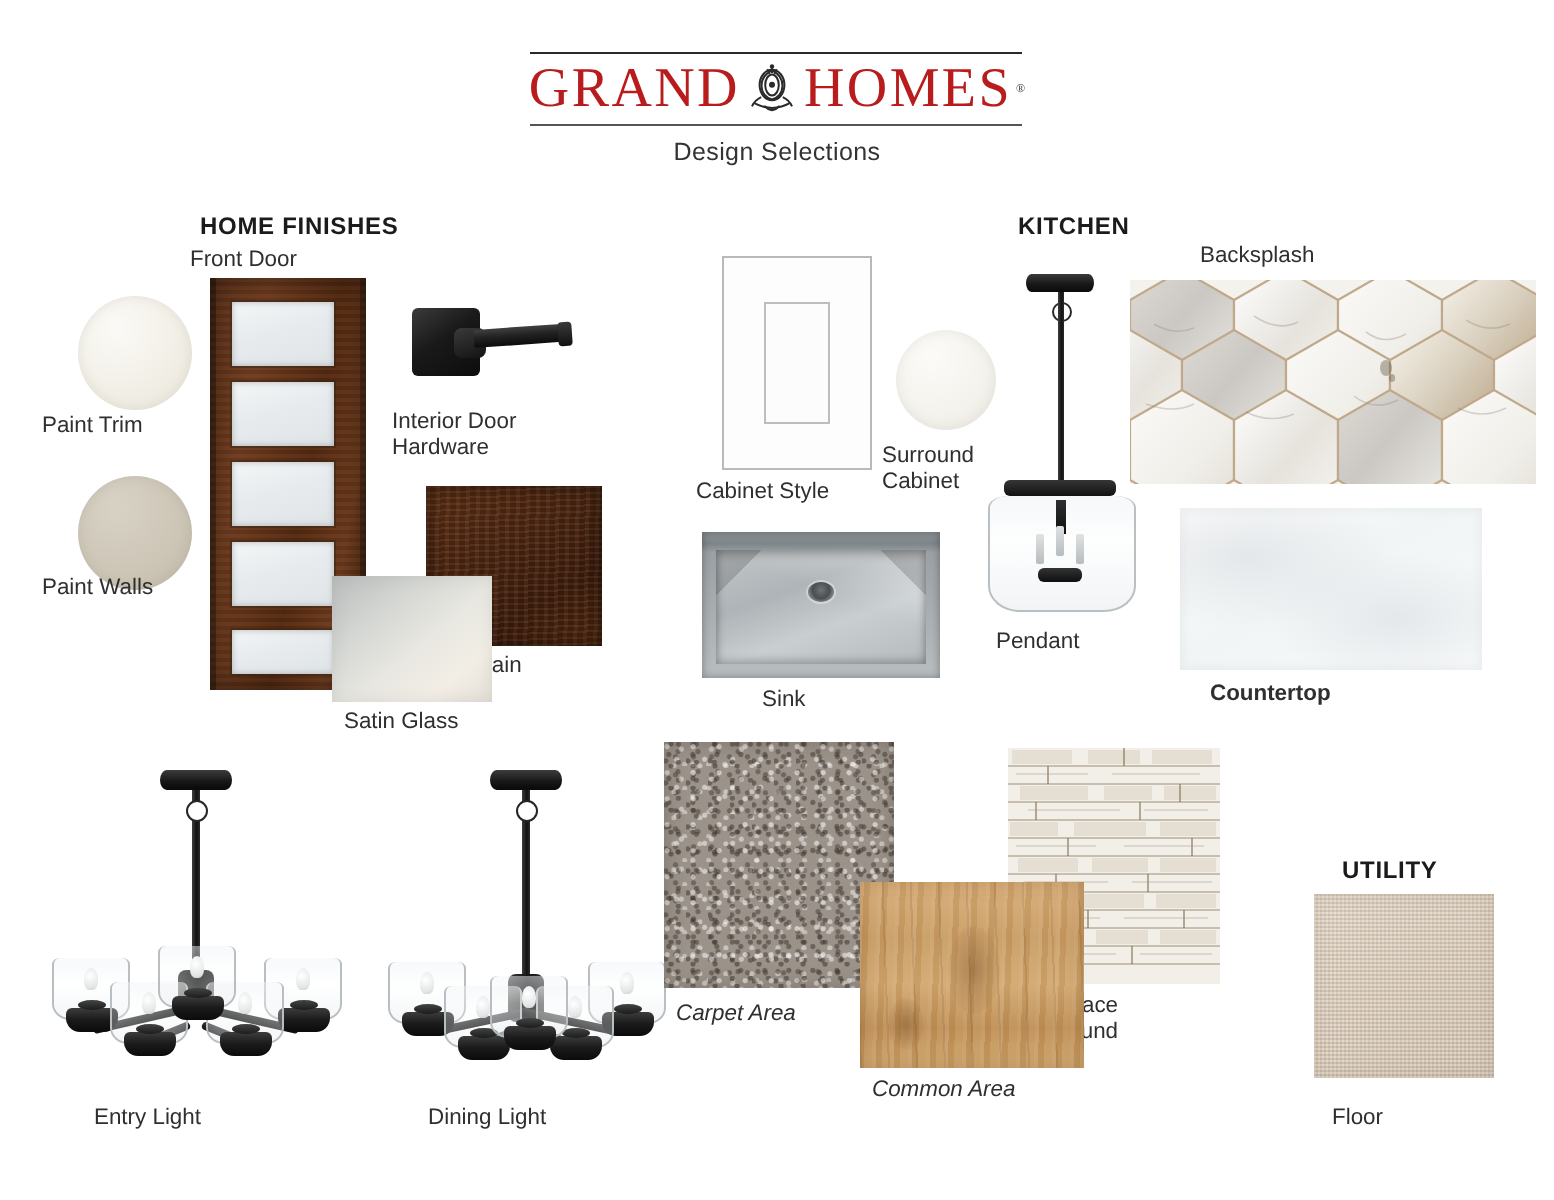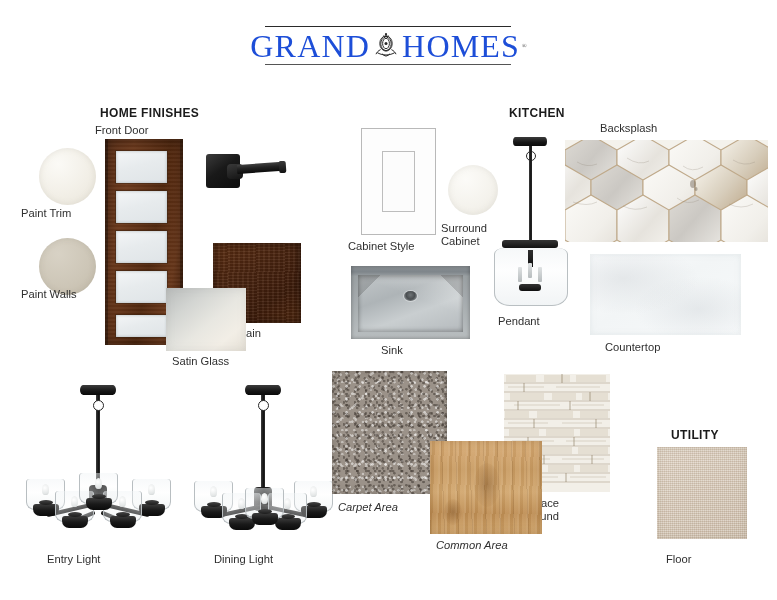--- a/index.html
+++ b/index.html
@@ -29,23 +29,23 @@
   .logo-line {
     width: 246px; height: 1px; background: #2a2a2a; margin: 0 auto;
   }
   .logo-line.thin { height: 1px; background: #555; }
   .logo-row {
     display: flex; align-items: center; justify-content: center;
     gap: 2px; padding: 3px 0 2px;
   }
   .logo-word {
     font-family: "Liberation Serif", serif;
-    font-size: 32px;
+    font-size: 28px;
     letter-spacing: 1.2px;
-    color: #1d4ed8;
+    color: #b91c1c;
     line-height: 1;
   }
   .logo-crest {
     position: relative;
     width: 30px; height: 30px;
     margin: 0 -1px;
     flex: none;
   }
   .logo-reg {
     font-size: 6px;
@@ -396,20 +396,21 @@
             <g fill="#2a2a2a">
               <circle cx="15" cy="12.4" r="1.5"></circle>
               <circle cx="15" cy="3.2" r="1.1"></circle>
             </g>
           </svg>
         </span>
         <span class="logo-word">HOMES</span>
         <span class="logo-reg">®</span>
       </div>
       <div class="logo-line thin"></div>
+      <div class="logo-sub">Design Selections</div>
     </div>
   </div>
 
   <div class="sec-head" style="left:100px; top:106px;">HOME FINISHES</div>
   <div class="sec-head" style="left:509px; top:106px;">KITCHEN</div>
   <div class="sec-head" style="left:671px; top:428px;text-align:center;">UTILITY</div>
 
   <div class="swatch circle paint-trim" style="left:39px; top:148px; width:57px; height:57px;"></div>
   <div class="cap" style="left:21px; top:207px; width:94px;">Paint Trim</div>
 
@@ -423,20 +424,24 @@
     <div class="door-lite" style="top:92px; height:32px;"></div>
     <div class="door-lite" style="top:132px; height:32px;"></div>
     <div class="door-lite" style="top:176px; height:22px;"></div>
   </div>
 
   <div class="lever" style="left:206px; top:148px; width:86px; height:50px;">
     <div class="lever-rose"></div>
     <div class="lever-knuckle"></div>
     <div class="lever-bar"></div>
     <div class="lever-cap"></div>
+  </div>
+  <div class="cap two" style="left:196px; top:205px; width:110px;">
+    <span>Interior Door</span><br>
+    <span>Hardware</span>
   </div>
 
   <div class="swatch stain" style="left:213px; top:243px; width:88px; height:80px;"></div>
   <div class="cap" style="left:208px; top:327px; width:98px;">Door Stain</div>
 
   <div class="swatch satin" style="left:166px; top:288px; width:80px; height:63px;"></div>
   <div class="cap" style="left:172px; top:355px; width:100px;">Satin Glass</div>
 
   <div class="swatch cab-door" style="left:361px; top:128px; width:73px; height:105px;">
     <div class="cab-inner"></div>
@@ -518,21 +523,21 @@
         <path d="M8 62 q14 5 24 0 M58 66 q12 6 24 1 M112 58 q10 8 22 2 M164 64 q12 6 24 0"></path>
       </g>
       <g opacity=".45" fill="#6f6355">
         <ellipse cx="128" cy="44" rx="3" ry="4"></ellipse>
         <ellipse cx="131" cy="49" rx="1.6" ry="2"></ellipse>
       </g>
     </svg>
   </div>
 
   <div class="swatch countertop" style="left:590px; top:254px; width:151px; height:81px;"></div>
-  <div class="cap" style="left:605px; top:341px; width:120px;">Countertop</div>
+  <div class="cap" style="left:605px; top:341px; width:120px;font-weight:bold;">Countertop</div>
 
   <div class="chand" style="left:20px; top:385px; width:155px; height:150px;">
     <div class="ch-canopy"></div>
     <div class="ch-rod" style="top:10px; height:96px;"></div>
     <div class="ch-loop"></div>
     <div class="ch-hub" style="top:100px;"></div>
     <div class="ch-arm" style="left:26px; top:122px; width:55px; transform:rotate(-13deg);"></div>
     <div class="ch-arm" style="left:75px; top:122px; width:55px; transform:rotate(13deg);"></div>
     <div class="ch-arm" style="left:46px; top:131px; width:30px; transform:rotate(-22deg);"></div>
     <div class="ch-arm" style="left:80px; top:131px; width:30px; transform:rotate(22deg);"></div>

